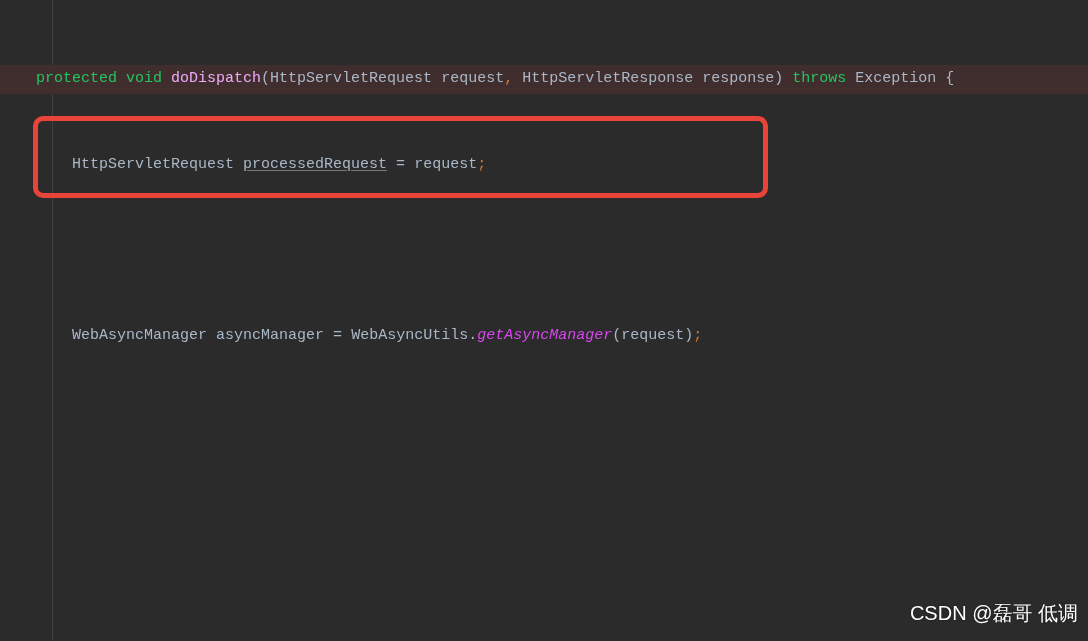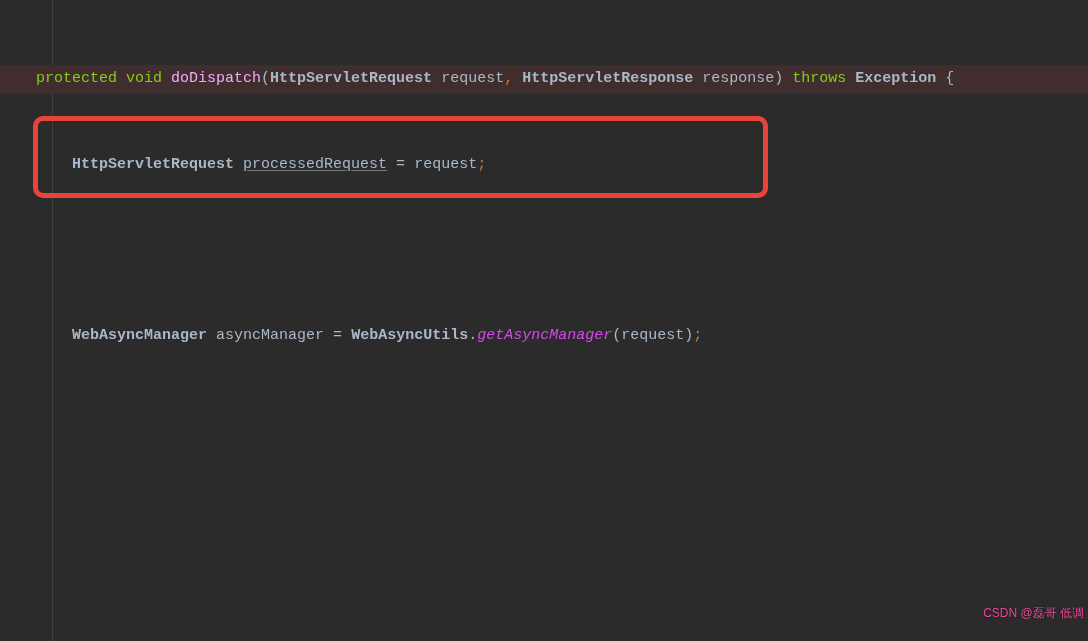--- a/index.html
+++ b/index.html
@@ -20,23 +20,23 @@
       position: relative;
     }
     .line {
       padding-left: 36px;
       position: relative;
       min-height: 28.5px;
     }
     .line-highlight {
       background: #402d2e;
     }
-    .kw { color: #84cc16; }
+    .kw { color: #22c55e; }
     .mname { color: #f0abfc; }
-    .type { color: #a9b7c6; font-weight: bold; }
+    .type { color: #a9b7c6; }
     .pname { color: #a9b7c6; }
     .literal { color: #cc7832; }
     .uvar { color: #a9b7c6; text-decoration: underline; text-decoration-color: #787878; text-underline-offset: 2px; }
     .dot { color: #a9b7c6; }
     .static-ital { color: #d946ef; font-style: italic; }
     .punct { color: #a9b7c6; }
     .semi { color: #cc7832; }
     .guide {
       position: absolute;
       top: 0;
@@ -51,24 +51,24 @@
       border: 5px solid #e8443a;
       border-radius: 10px;
       left: 33px;
       top: 116px;
       width: 735px;
       height: 82px;
       pointer-events: none;
     }
     .watermark {
       position: absolute;
-      right: 4px;
+      right: 10px;
       bottom: 14px;
-      color: #ec4899;
-      font-size: 12px;
+      color: #ffffff;
+      font-size: 20px;
       font-family: sans-serif;
       text-shadow: 0 0 2px rgba(0,0,0,0.5);
     }
   </style>
 </head>
 <body>
 
 <div class="code-wrap">
   <div class="guide g1"></div>
 

